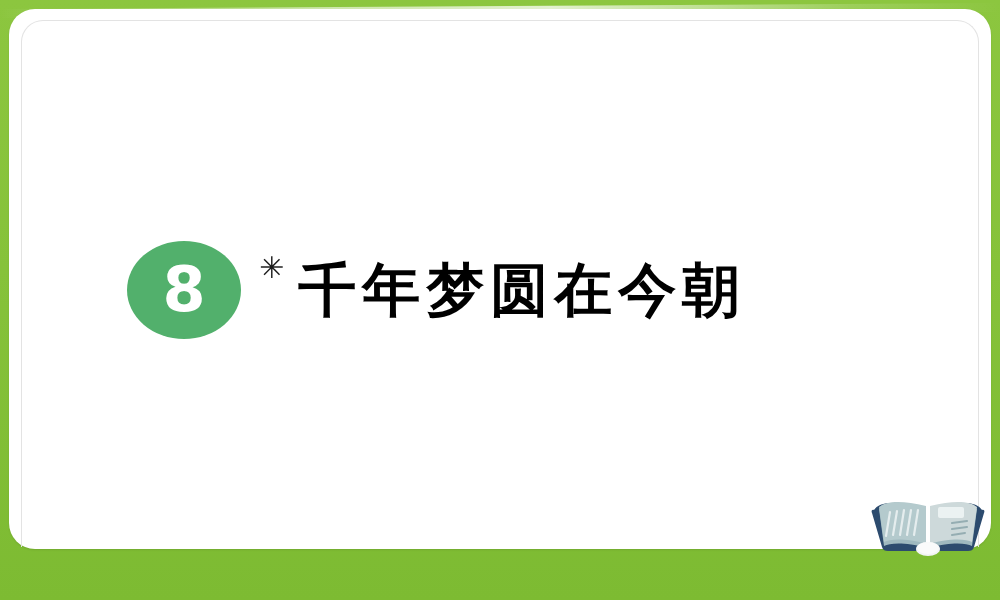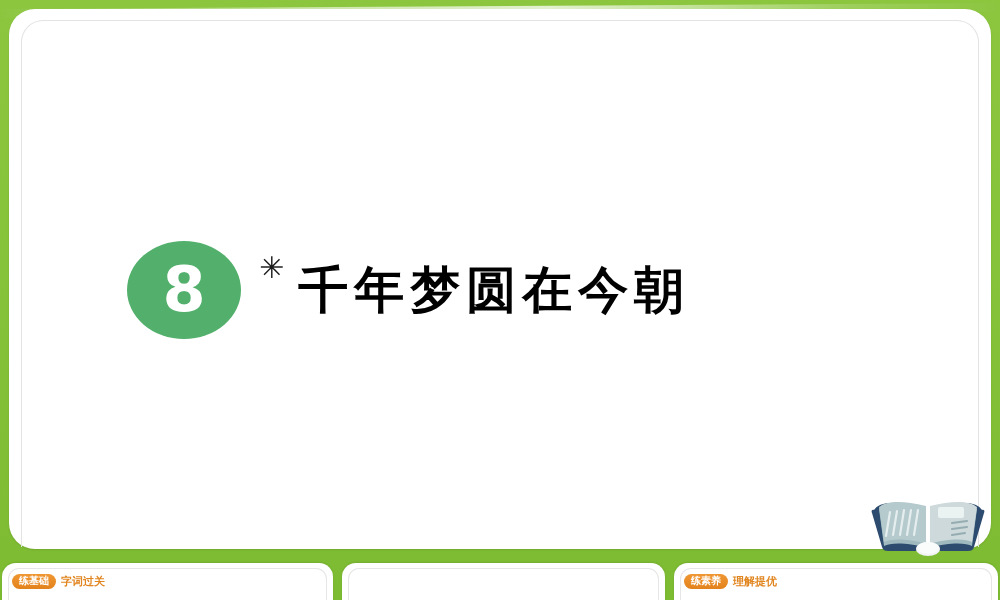--- a/index.html
+++ b/index.html
@@ -91,21 +91,21 @@
     font-size: 30px;
     line-height: 1;
     margin-left: 18px;
     margin-bottom: 44px;
     flex: none;
     font-family: "DejaVu Sans", sans-serif;
   }
   .lesson-title {
     margin-left: 14px;
     color: #000000;
-    font-size: 50px;
+    font-size: 58px;
     font-weight: bold;
     letter-spacing: 6px;
     line-height: 1;
     white-space: nowrap;
     font-family: "DejaVu Sans", "Liberation Sans", sans-serif;
   }
 
   
   .book-illustration {
     position: absolute;
@@ -217,40 +217,14 @@
         <line x1="86" y1="43" x2="99" y2="41"></line>
       </g>
 
       <rect x="72" y="15" width="26" height="11" rx="2" fill="#eef4f4" opacity="0.9"></rect>
 
       <ellipse cx="62" cy="57" rx="12" ry="7" fill="#f2f4f4"></ellipse>
       <ellipse cx="62" cy="56" rx="11" ry="6" fill="#fafbfb"></ellipse>
     </svg>
   </div>
 
-  <div class="bottom-strip">
-
-    <div class="bpanel bpanel-1">
-      <div class="bpanel-inner"></div>
-      <div class="section-head">
-        <span class="pill">练基础</span>
-        <span class="pill-caption">字词过关</span>
-      </div>
-    </div>
-
-    <div class="bpanel bpanel-2">
-      <div class="bpanel-inner"></div>
-      <div class="section-head">
-        <span class="pill-caption"></span>
-      </div>
-    </div>
-
-    <div class="bpanel bpanel-3">
-      <div class="bpanel-inner"></div>
-      <div class="section-head">
-        <span class="pill">练素养</span>
-        <span class="pill-caption">理解提优</span>
-      </div>
-    </div>
-
-  </div>
 
 </div>
 
 </body></html>

